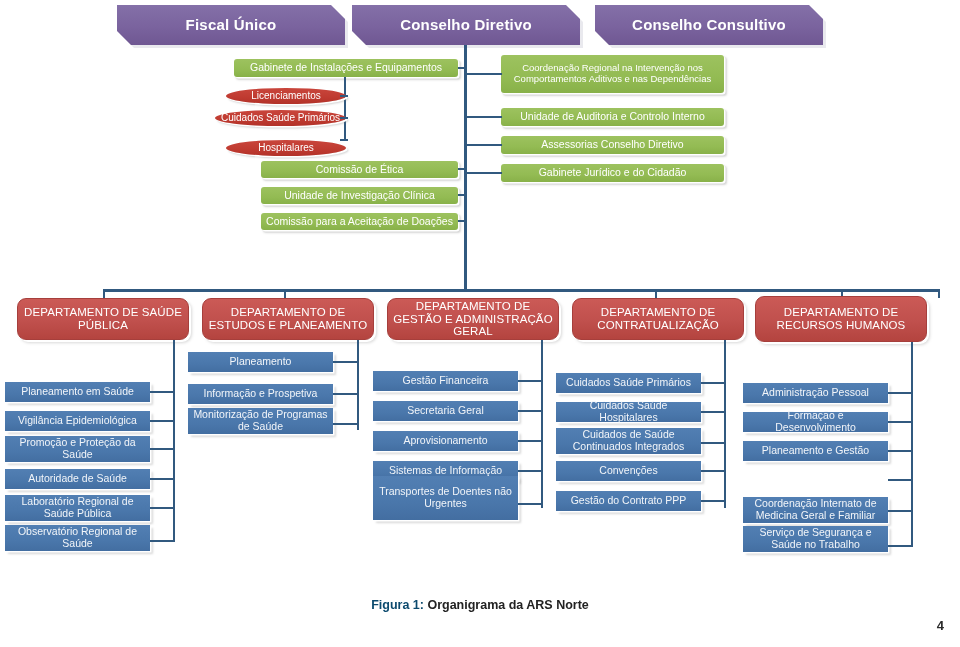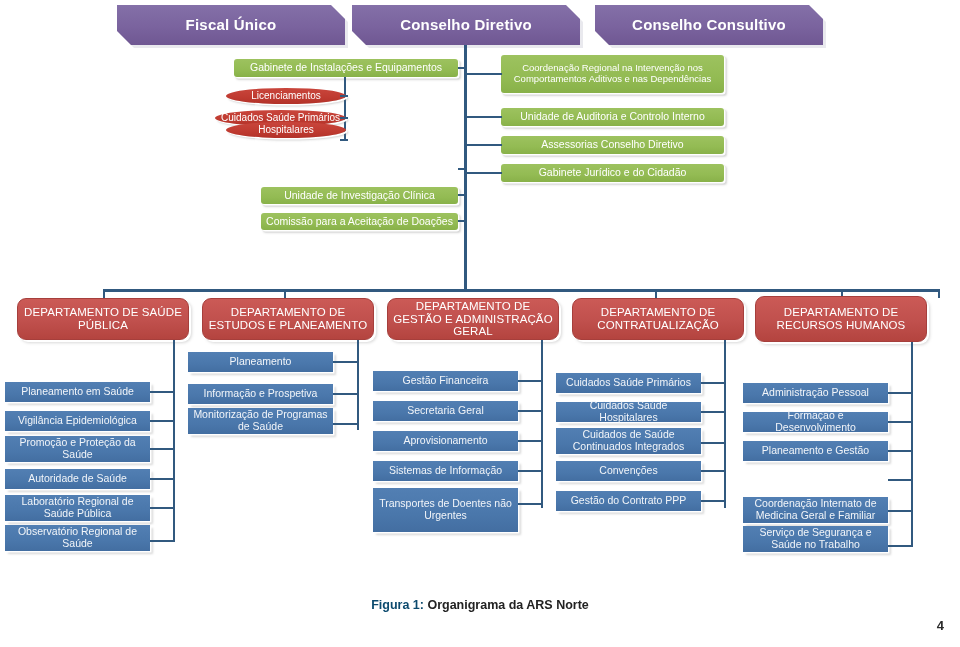--- a/index.html
+++ b/index.html
@@ -161,25 +161,28 @@
   <div class="node redoval" style="left:226px; top:88px; width:120px; height:16px;">
     <span>Licenciamentos</span>
   </div>
   <div class="conn h" style="left:340px; top:95px; width:8px;"></div>
 
   <div class="node redoval" style="left:215px; top:110px; width:131px; height:16px;">
     <span>Cuidados Saúde  Primários</span>
   </div>
   <div class="conn h" style="left:340px; top:117px; width:8px;"></div>
 
-  <div class="node redoval" style="left:226px; top:122px; width:120px; height:16px;justify-content:center;">
+  <div class="node redoval" style="left:226px; top:140px; width:120px; height:16px;justify-content:center;">
     <span>Hospitalares</span>
   </div>
   <div class="conn h" style="left:340px; top:139px; width:8px;"></div>
 
+  <div class="node green" style="left:261px; top:161px; width:197px; height:17px;">
+    <span>Comissão de Ética</span>
+  </div>
   <div class="conn h" style="left:458px; top:168px; width:8px;"></div>
 
   <div class="node green" style="left:261px; top:187px; width:197px; height:17px;">
     <span>Unidade de Investigação Clínica</span>
   </div>
   <div class="conn h" style="left:458px; top:194px; width:8px;"></div>
 
   <div class="node green" style="left:261px; top:213px; width:197px; height:17px;">
     <span>Comissão para a Aceitação de Doações</span>
   </div>
@@ -293,21 +296,21 @@
   <div class="node blue" style="left:373px; top:431px; width:145px; height:20px;">
     <span>Aprovisionamento</span>
   </div>
   <div class="conn h" style="left:518px; top:440px; width:25px;"></div>
 
   <div class="node blue" style="left:373px; top:461px; width:145px; height:20px;">
     <span>Sistemas de Informação</span>
   </div>
   <div class="conn h" style="left:518px; top:470px; width:25px;"></div>
 
-  <div class="node blue" style="left:373px; top:488px; width:145px; height:44px;text-align:center;">
+  <div class="node blue" style="left:373px; top:476px; width:145px; height:44px;text-align:center;">
     <span>Transportes de Doentes não Urgentes</span>
   </div>
   <div class="conn h" style="left:518px; top:503px; width:25px;"></div>
 
   <div class="conn v" style="left:724px; top:340px; height:168px;"></div>
 
   <div class="node blue" style="left:556px; top:373px; width:145px; height:20px;">
     <span>Cuidados  Saúde Primários</span>
   </div>
   <div class="conn h" style="left:701px; top:382px; width:25px;"></div>

